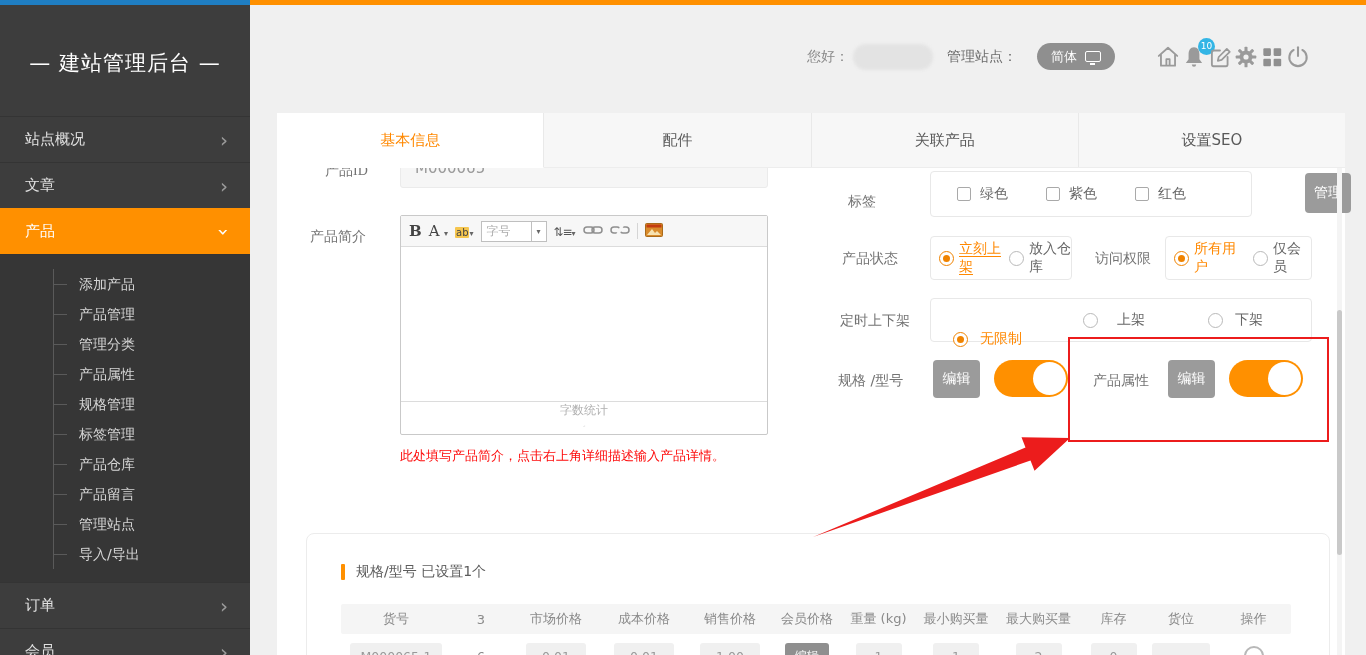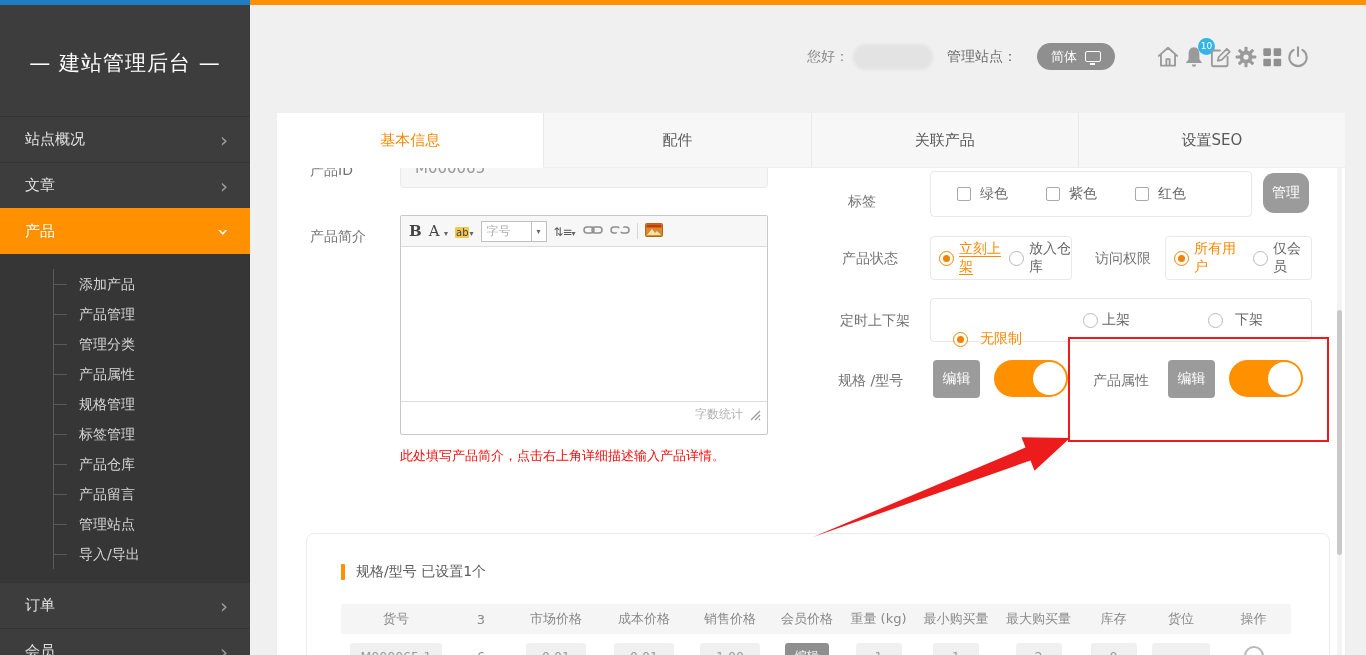--- a/index.html
+++ b/index.html
@@ -39,37 +39,37 @@
   
   .panel { position:absolute; left:277px; top:113px; width:1068px; height:542px; background:#fff; }
   .tabs { position:absolute; left:0; top:0; width:1068px; height:55px; display:flex; background:#f7f7f7; border-bottom:1px solid #ededed; z-index:6; }
   .tab { flex:1; display:flex; align-items:center; justify-content:center; font-size:15px; color:#595959; border-right:1px solid #e9e9e9; cursor:pointer; background:#f7f7f7; }
   .tab:last-child { border-right:none; }
   .tab.active { background:#fff; color:#ff8800; border-bottom:1px solid #fff; margin-bottom:-1px; }
 
   .field-label { position:absolute; font-size:14px; color:#737373; }
 
   
-  .pid-label { left:33px; top:49px; z-index:1; }
+  .pid-label { left:48px; top:49px; z-index:1;font-family:Liberation Serif, serif; }
   .pid-input { position:absolute; left:123px; top:35px; width:368px; height:40px; background:#f6f6f6; border:1px solid #ebebeb; border-radius:3px; color:#9a9a9a; font-size:15px; display:flex; align-items:center; padding-left:14px; z-index:1; }
 
   
   .intro-label { left:33px; top:115px; }
   .editor { position:absolute; left:123px; top:102px; width:368px; height:220px; border:1px solid #c9c9c9; border-radius:2px; background:#fff; }
   .ed-toolbar { height:31px; background:#f7f7f7; border-bottom:1px solid #dcdcdc; display:flex; align-items:center; padding:0 8px; gap:7px; color:#444; }
   .ed-b { font-family:"DejaVu Serif","Liberation Serif",serif; font-weight:bold; font-size:15px; }
   .ed-a { font-family:"DejaVu Serif","Liberation Serif",serif; font-size:15px; }
   .caret { font-size:8px; color:#666; }
   .ed-hl { background:#f6c64f; font-size:10px; padding:0 1px; border-radius:1px; }
   .ed-size { width:66px; height:21px; border:1px solid #bfbfbf; background:#fff; color:#aaa; font-size:12px; display:flex; align-items:center; padding:0 5px; }
   .ed-size .caret { margin-left:auto; border-left:1px solid #bfbfbf; padding-left:4px; height:100%; display:flex; align-items:center; }
   .ed-lh { font-size:12px; color:#555; letter-spacing:-1px; }
   .ed-sep { width:1px; height:16px; background:#d5d5d5; }
   .ed-body { height:154px; cursor:text; }
-  .ed-foot { height:26px; border-top:1px solid #dcdcdc; display:flex; align-items:center; justify-content:flex-end; padding:0 6px; gap:6px; color:#b0b0b0; font-size:12px; }
+  .ed-foot { height:26px; border-top:1px solid #dcdcdc; display:flex; align-items:center; justify-content:flex-end; padding:0 6px; gap:6px; color:#b0b0b0; font-size:12px;flex-direction:column; }
   .intro-note { position:absolute; left:123px; top:334px; color:#fd0a0a; font-size:13px; }
 
   
   .rc-label { position:absolute; font-size:14px; color:#737373; }
   .box { position:absolute; border:1px solid #e8e8e8; border-radius:4px; background:#fff; display:flex; align-items:center; }
   .ckgrp { display:flex; align-items:center; gap:9px; font-size:14px; color:#666; cursor:pointer; }
   .ckbox { width:14px; height:14px; border:1px solid #a9a9a9; border-radius:2px; background:#fff; }
   .radgrp { display:flex; align-items:center; gap:5px; font-size:14px; color:#666; cursor:pointer; }
   .radio { width:15px; height:15px; border:1px solid #b9b9b9; border-radius:50%; background:#fff; position:relative; flex:none; }
   .radio.sel { border-color:#f08300; }
@@ -281,21 +281,21 @@
       </span>
     <span class="ckgrp">
         <span class="ckbox"></span>
         <span>紫色</span>
       </span>
     <span class="ckgrp">
         <span class="ckbox"></span>
         <span>红色</span>
       </span>
   </div>
-  <button class="btn-gray" style="position:absolute; left:986px; top:60px; width:46px; height:40px;border-radius:11px;">管理</button>
+  <button class="btn-gray" style="position:absolute; left:1028px; top:60px; width:46px; height:40px;">管理</button>
 
   <div class="rc-label" style="left:565px; top:137px;">产品状态</div>
   <div class="box" style="left:653px; top:123px; width:142px; height:44px; gap:8px; padding-left:8px;">
     <span class="radgrp sel">
         <span class="radio sel"></span>
         <span style="text-decoration:underline; text-underline-offset:3px;">立刻上架</span>
       </span>
     <span class="radgrp">
         <span class="radio"></span>
         <span>放入仓库</span>
@@ -312,21 +312,21 @@
         <span>仅会员</span>
       </span>
   </div>
 
   <div class="rc-label" style="left:563px; top:199px;">定时上下架</div>
   <div class="box" style="left:653px; top:185px; width:382px; height:44px; padding-left:22px; gap:0;">
     <span class="radgrp sel" style="gap:12px; width:130px;margin-top:38px;">
         <span class="radio sel"></span>
         <span>无限制</span>
       </span>
-    <span class="radgrp" style="gap:4px; width:125px;">
+    <span class="radgrp" style="gap:19px; width:125px;">
         <span class="radio"></span>
         <span>上架</span>
       </span>
     <span class="radgrp" style="gap:12px;">
         <span class="radio"></span>
         <span>下架</span>
       </span>
   </div>
 
   <div class="rc-label" style="left:561px; top:259px;">规格 /型号</div>

